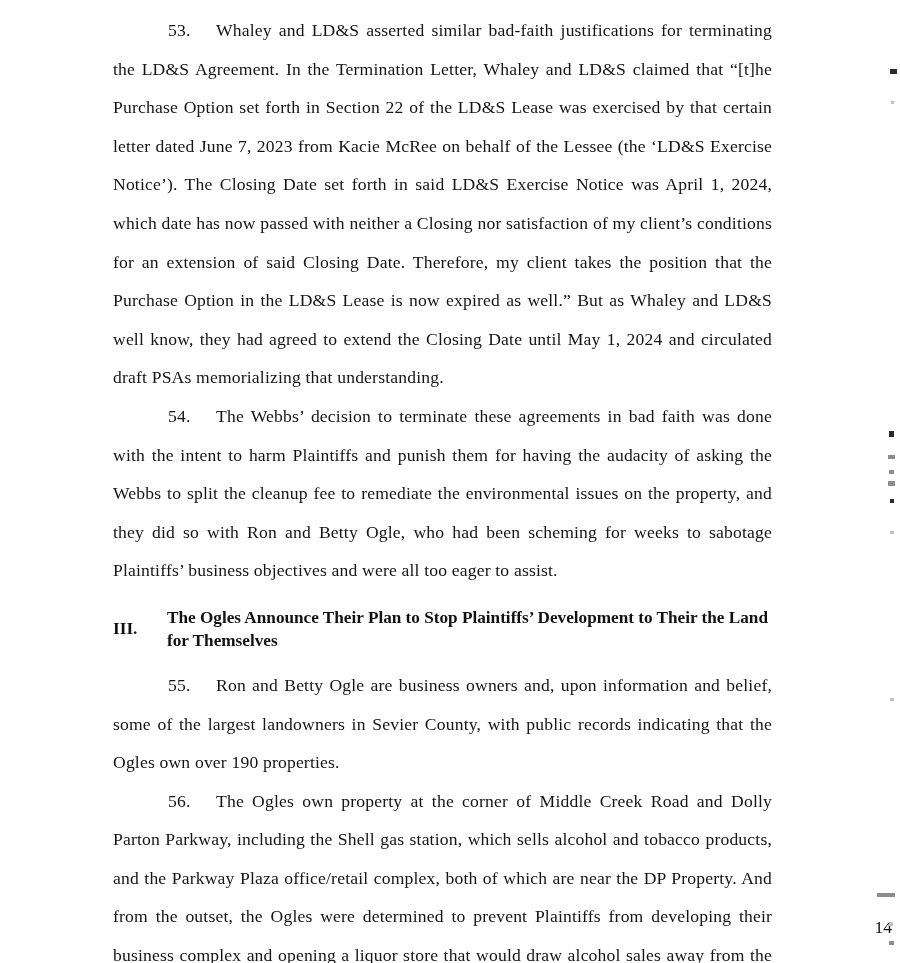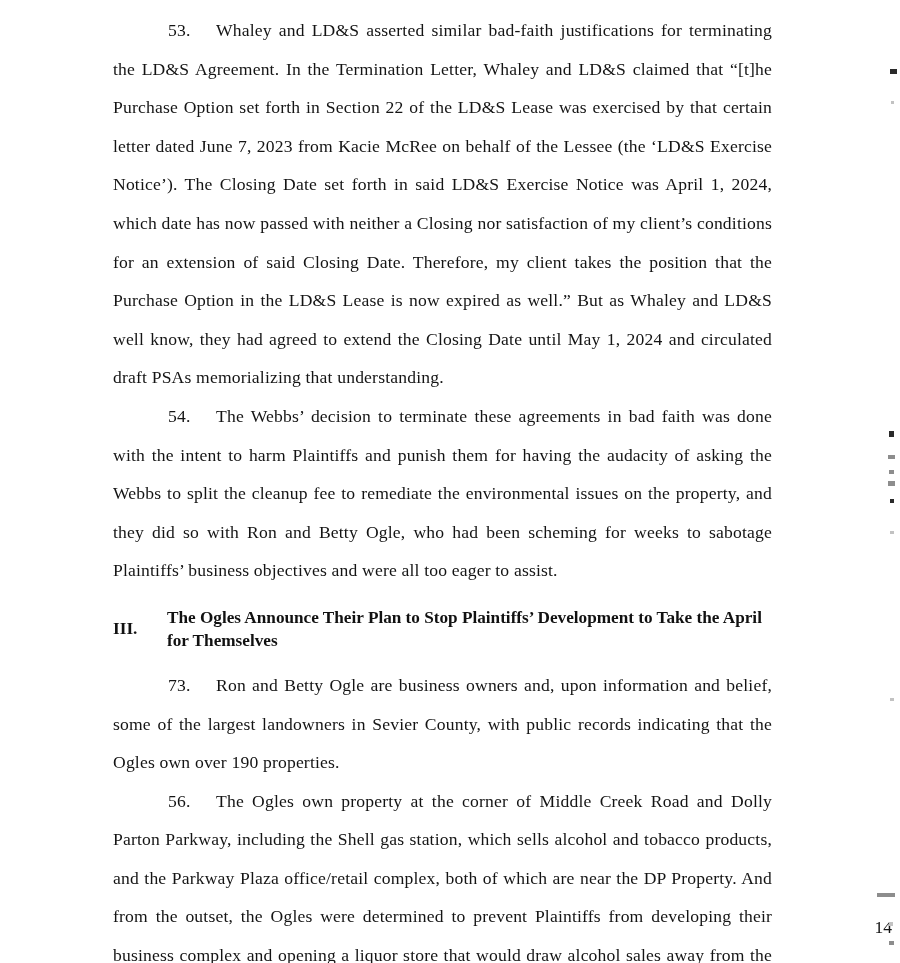--- a/index.html
+++ b/index.html
@@ -90,25 +90,25 @@
     <p class="para first">
       <span class="num">53.</span><span>Whaley and LD&amp;S asserted similar bad-faith justifications for terminating the LD&amp;S Agreement.  In the Termination Letter, Whaley and LD&amp;S claimed that “[t]he Purchase Option set forth in Section 22 of the LD&amp;S Lease was exercised by that certain letter dated June 7, 2023 from Kacie McRee on behalf of the Lessee (the ‘LD&amp;S Exercise Notice’).  The Closing Date set forth in said LD&amp;S Exercise Notice was April 1, 2024, which date has now passed with neither a Closing nor satisfaction of my client’s conditions for an extension of said Closing Date.  Therefore, my client takes the position that the Purchase Option in the LD&amp;S Lease is now expired as well.”  But as Whaley and LD&amp;S well know, they had agreed to extend the Closing Date until May 1, 2024 and circulated draft PSAs memorializing that understanding.</span>
     </p>
 
     <p class="para">
       <span class="num">54.</span><span>The Webbs’ decision to terminate these agreements in bad faith was done with the intent to harm Plaintiffs and punish them for having the audacity of asking the Webbs to split the cleanup fee to remediate the environmental issues on the property, and they did so with Ron and Betty Ogle, who had been scheming for weeks to sabotage Plaintiffs’ business objectives and were all too eager to assist.</span>
     </p>
 
     <div class="heading-block">
       <span class="heading-numeral">III.</span>
-      <span class="heading-text">The Ogles Announce Their Plan to Stop Plaintiffs’ Development to Take the April for Themselves</span>
+      <span class="heading-text">The Ogles Announce Their Plan to Stop Plaintiffs’ Development to Their the Land for Themselves</span>
     </div>
 
     <p class="para">
-      <span class="num">73.</span><span>Ron and Betty Ogle are business owners and, upon information and belief, some of the largest landowners in Sevier County, with public records indicating that the Ogles own over 190 properties.</span>
+      <span class="num">55.</span><span>Ron and Betty Ogle are business owners and, upon information and belief, some of the largest landowners in Sevier County, with public records indicating that the Ogles own over 190 properties.</span>
     </p>
 
     <p class="para">
       <span class="num">56.</span><span>The Ogles own property at the corner of Middle Creek Road and Dolly Parton Parkway, including the Shell gas station, which sells alcohol and tobacco products, and the Parkway Plaza office/retail complex, both of which are near the DP Property.  And from the outset, the Ogles were determined to prevent Plaintiffs from developing their business complex and opening a liquor store that would draw alcohol sales away from the Ogles’ Shell station.</span>
     </p>
 
   </div>
 
   <div class="page-number"><span>14</span></div>
 

